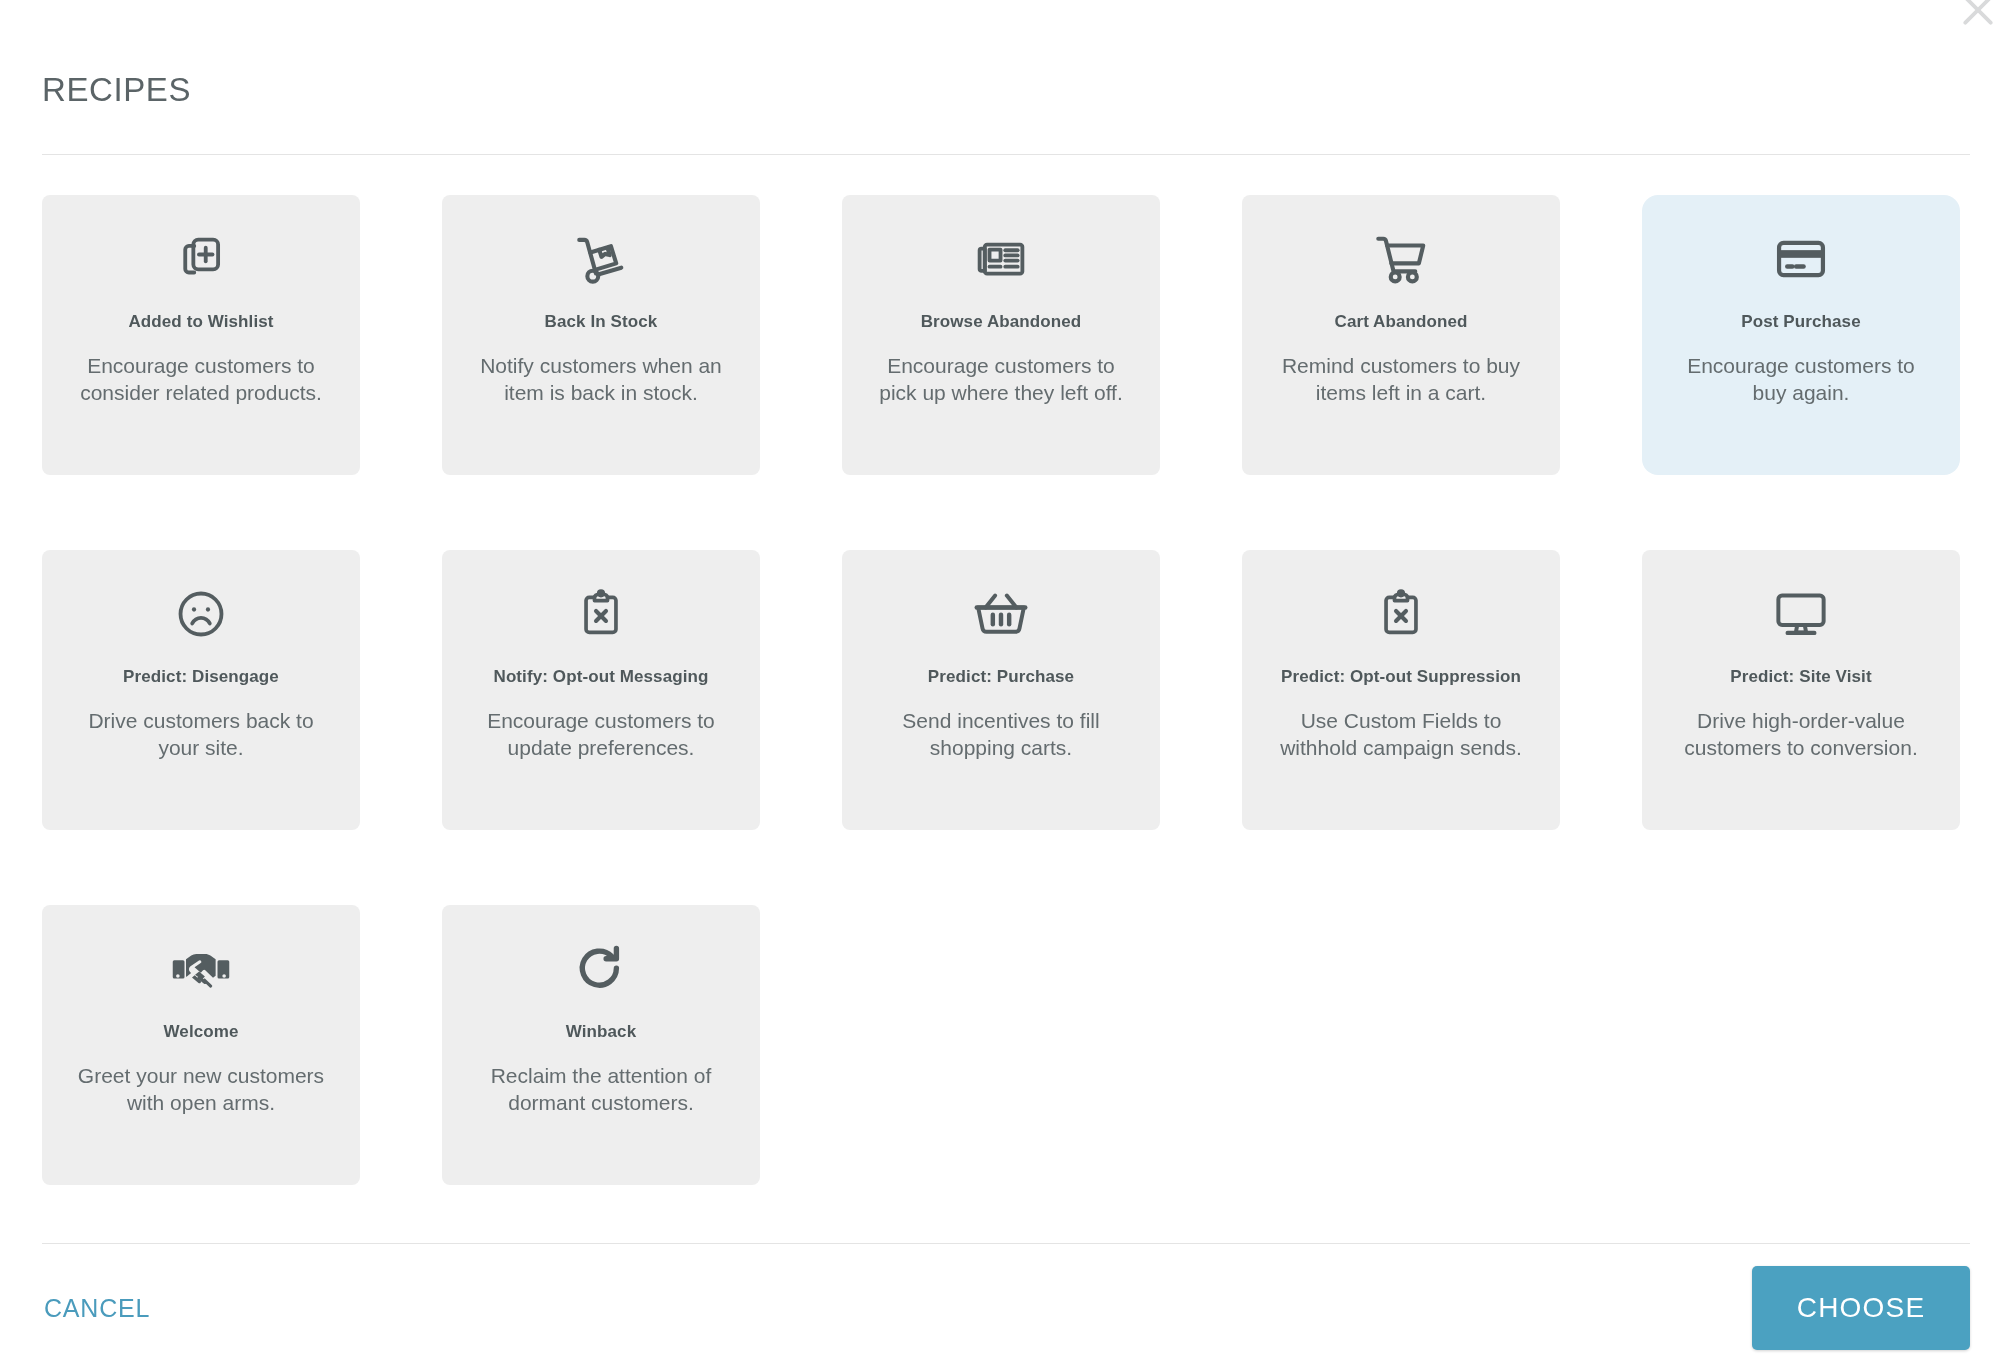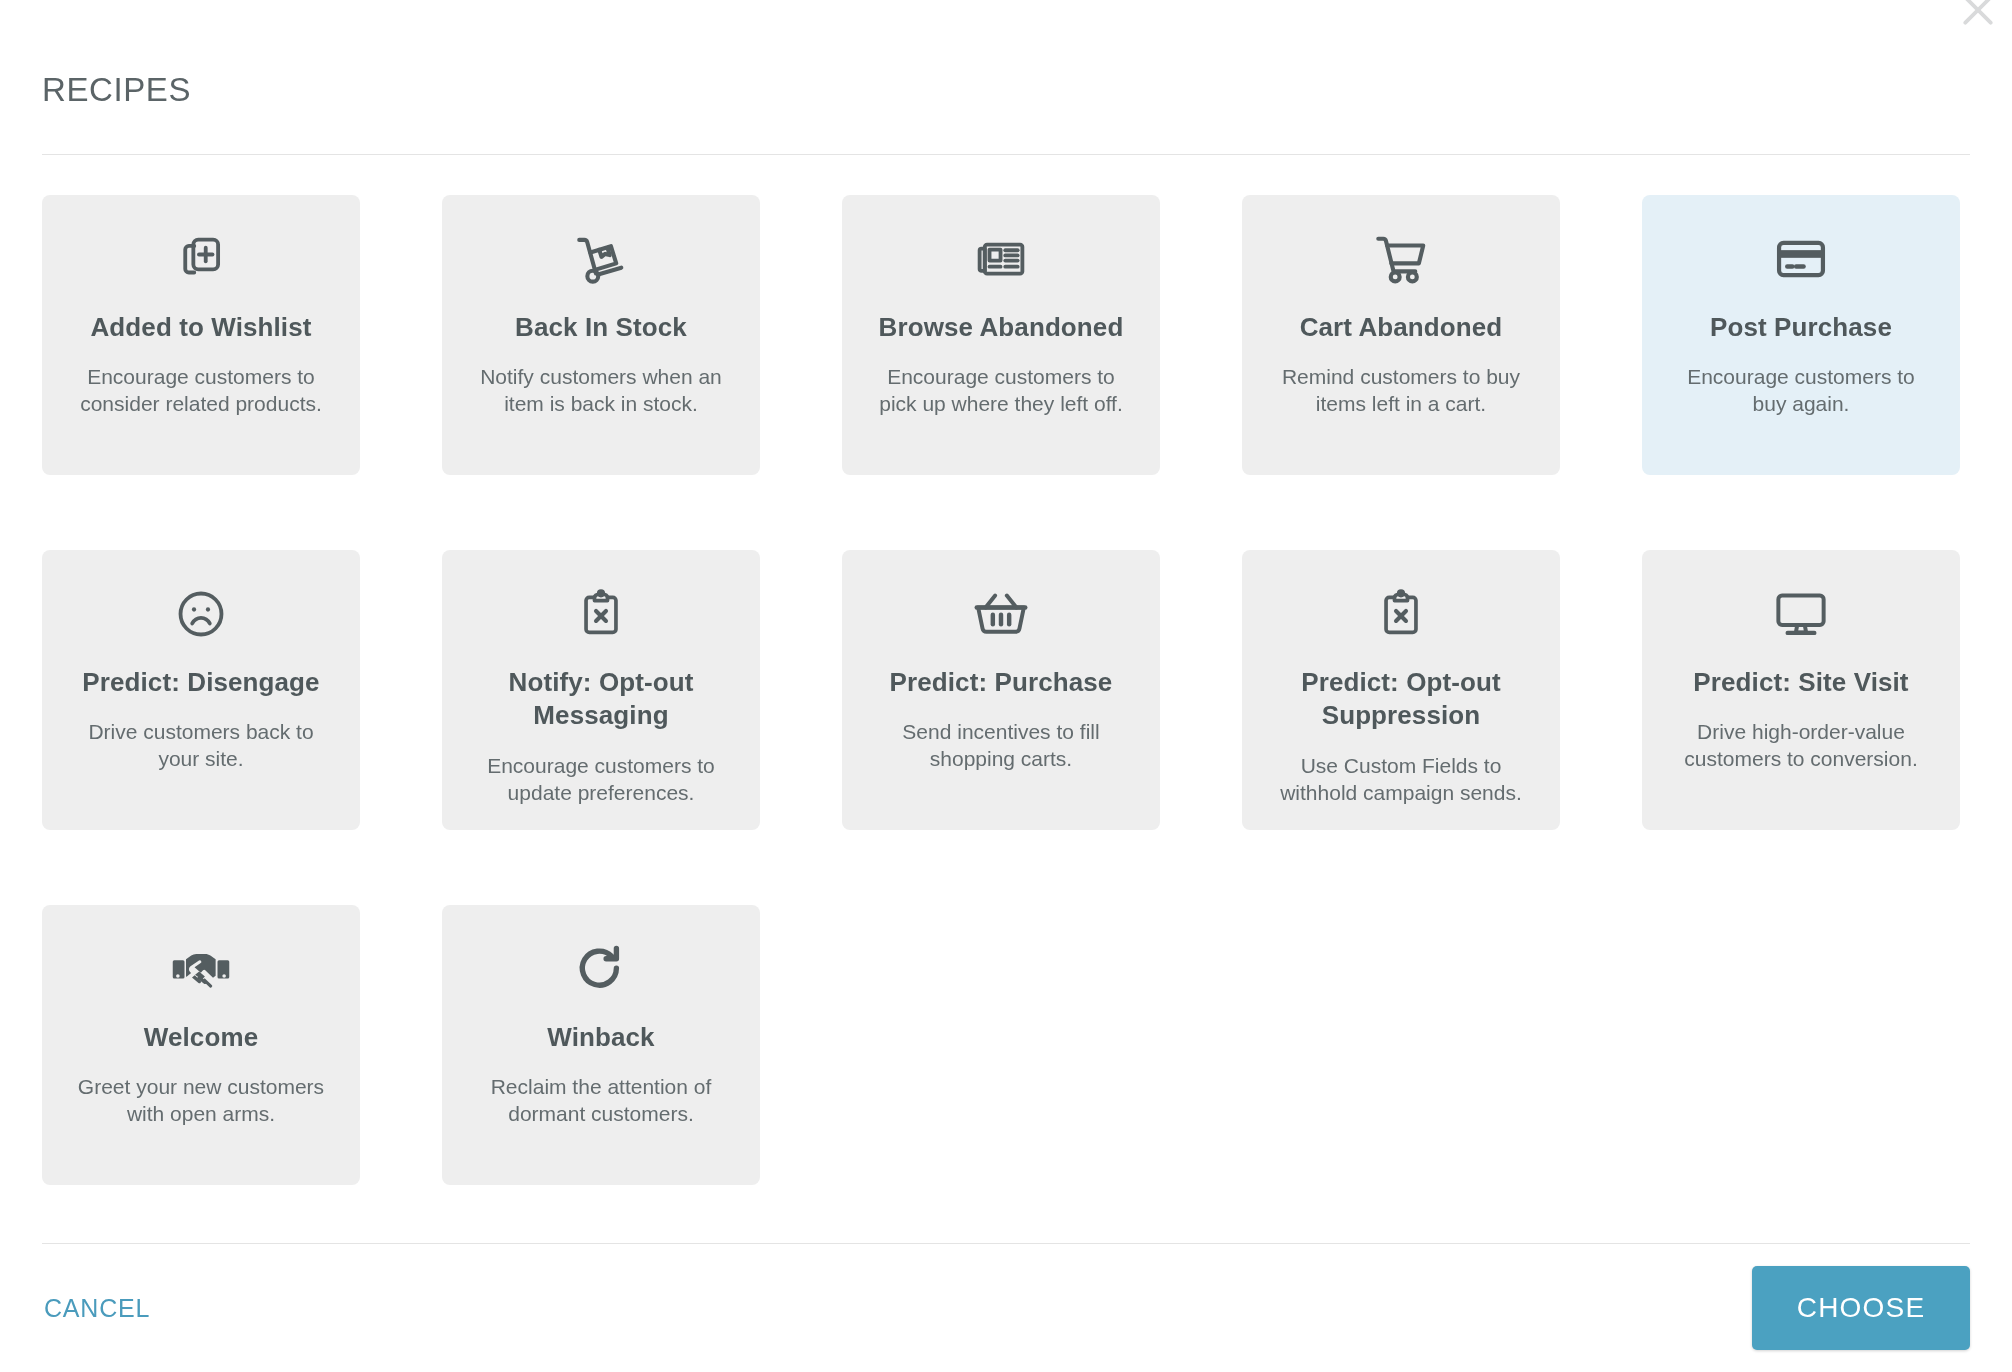--- a/index.html
+++ b/index.html
@@ -73,34 +73,34 @@
     height: 280px;
     background: #eeeeee;
     border-radius: 8px;
     padding: 34px 26px 20px 26px;
     display: flex;
     flex-direction: column;
     align-items: center;
     cursor: pointer;
     transition: background .12s ease;
   }
-  .recipe-card.selected { background: #e4f0f7; }
+  .recipe-card.selected { background: #e4f0f7; border-radius: 16px; }
 
   .card-icon {
     height: 60px;
     display: flex;
     align-items: center;
     justify-content: center;
     color: #545d60;
   }
   .card-icon svg { display: block; }
 
   .card-title {
     margin-top: 22px;
-    font-size: 26px;
+    font-size: 17px;
     font-weight: 700;
     color: #4f585b;
     text-align: center;
     line-height: 1.3;
     letter-spacing: 0.1px;
   }
 
   .card-desc {
     margin-top: 20px;
     font-size: 21px;

